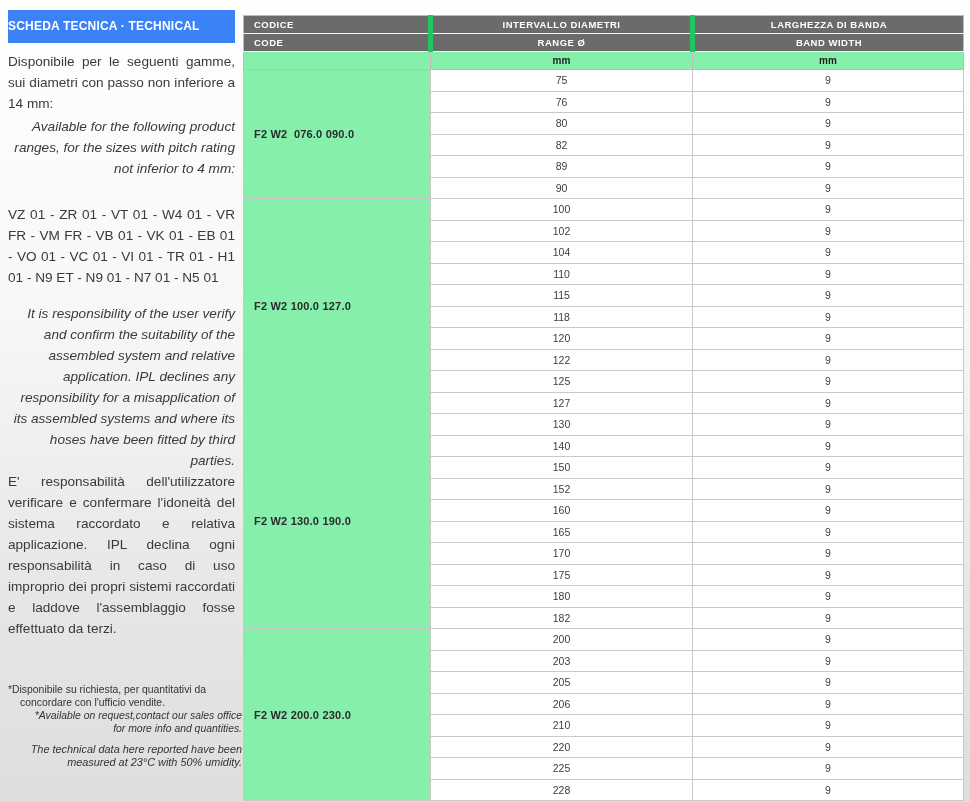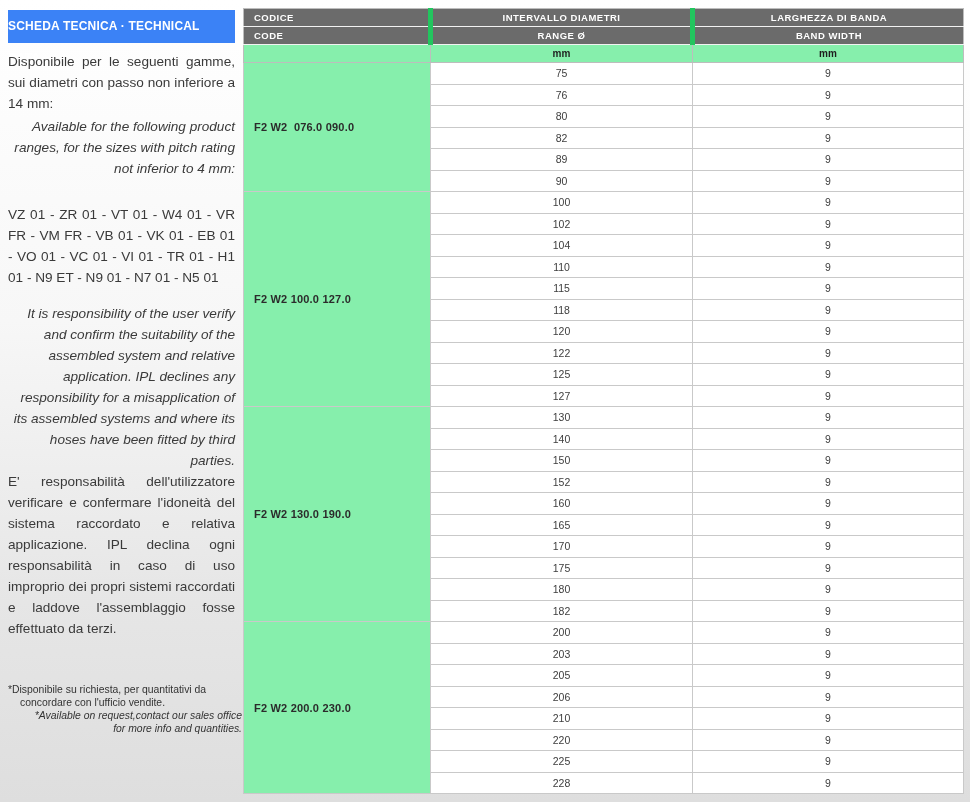--- a/index.html
+++ b/index.html
@@ -39,21 +39,21 @@
     font-size: 10.4px; line-height: 12.5px; color: #333333;
     margin: 0 0 1px 0; white-space: pre-line;
   }
   .fn-hang-it { padding-left: 12px; text-indent: -12px; }
   .fn-hang-en { padding-left: 17px; text-indent: -3px; margin-bottom: 8px; }
   .fn-meas-it { margin-bottom: 2px; font-size: 10.9px; line-height: 13px; }
   .fn-meas-en { font-size: 10.9px; line-height: 13px; }
 
   
   .data-table {
-    position: absolute; left: 243px; top: 8px; width: 720px;
+    position: absolute; left: 243px; top: 15px; width: 720px;
     border-collapse: collapse; table-layout: fixed;
     background: #ffffff; border: 1px solid #bdbdbd;
   }
   .data-table thead tr.dark th {
     background: #6b6b6b; color: #ffffff;
     height: 17px; font-size: 9.5px; font-weight: bold;
     letter-spacing: 0.5px; text-align: center; padding: 0;
     border-bottom: 1px solid #f2f2f2; border-left: 5px solid #22c55e;
   }
   .data-table thead tr.dark th:first-child { border-left: none; text-align: left; padding-left: 10px; }
@@ -84,20 +84,22 @@
   <p class="para p3">VZ 01 - ZR 01 - VT 01 - W4 01 - VR FR - VM FR - VB 01 - VK 01 - EB 01 - VO 01 - VC 01 - VI 01 - TR 01 - H1 01 - N9 ET - N9 01 - N7 01 - N5 01</p>
   <p class="para italic p5">It is responsibility of the user verify and confirm the suitability of the assembled system and relative application. IPL declines any responsibility for a misapplication of its assembled systems and where its hoses have been fitted by third parties.</p>
   <p class="para p4">E' responsabilità dell'utilizzatore verificare e confermare l'idoneità del sistema raccordato e relativa applicazione. IPL declina ogni responsabilità in caso di uso improprio dei propri sistemi raccordati e laddove l'assemblaggio fosse effettuato da terzi.</p>
 </aside>
 
 <div class="footnotes">
   <p class="fn fn-hang-it">*Disponibile su richiesta, per quantitativi da
 concordare con l'ufficio vendite.</p>
   <p class="fn italic fn-hang-en">*Available on request,contact our sales office
 for more info and quantities.</p>
+  <p class="fn italic fn-meas-en">The technical data here reported have been
+measured at 23°C with 50% umidity.</p>
 </div>
 
 <table class="data-table">
   <colgroup>
     <col style="width:187px">
     <col style="width:262px">
     <col style="width:271px">
   </colgroup>
   <thead>
     <tr class="dark">

